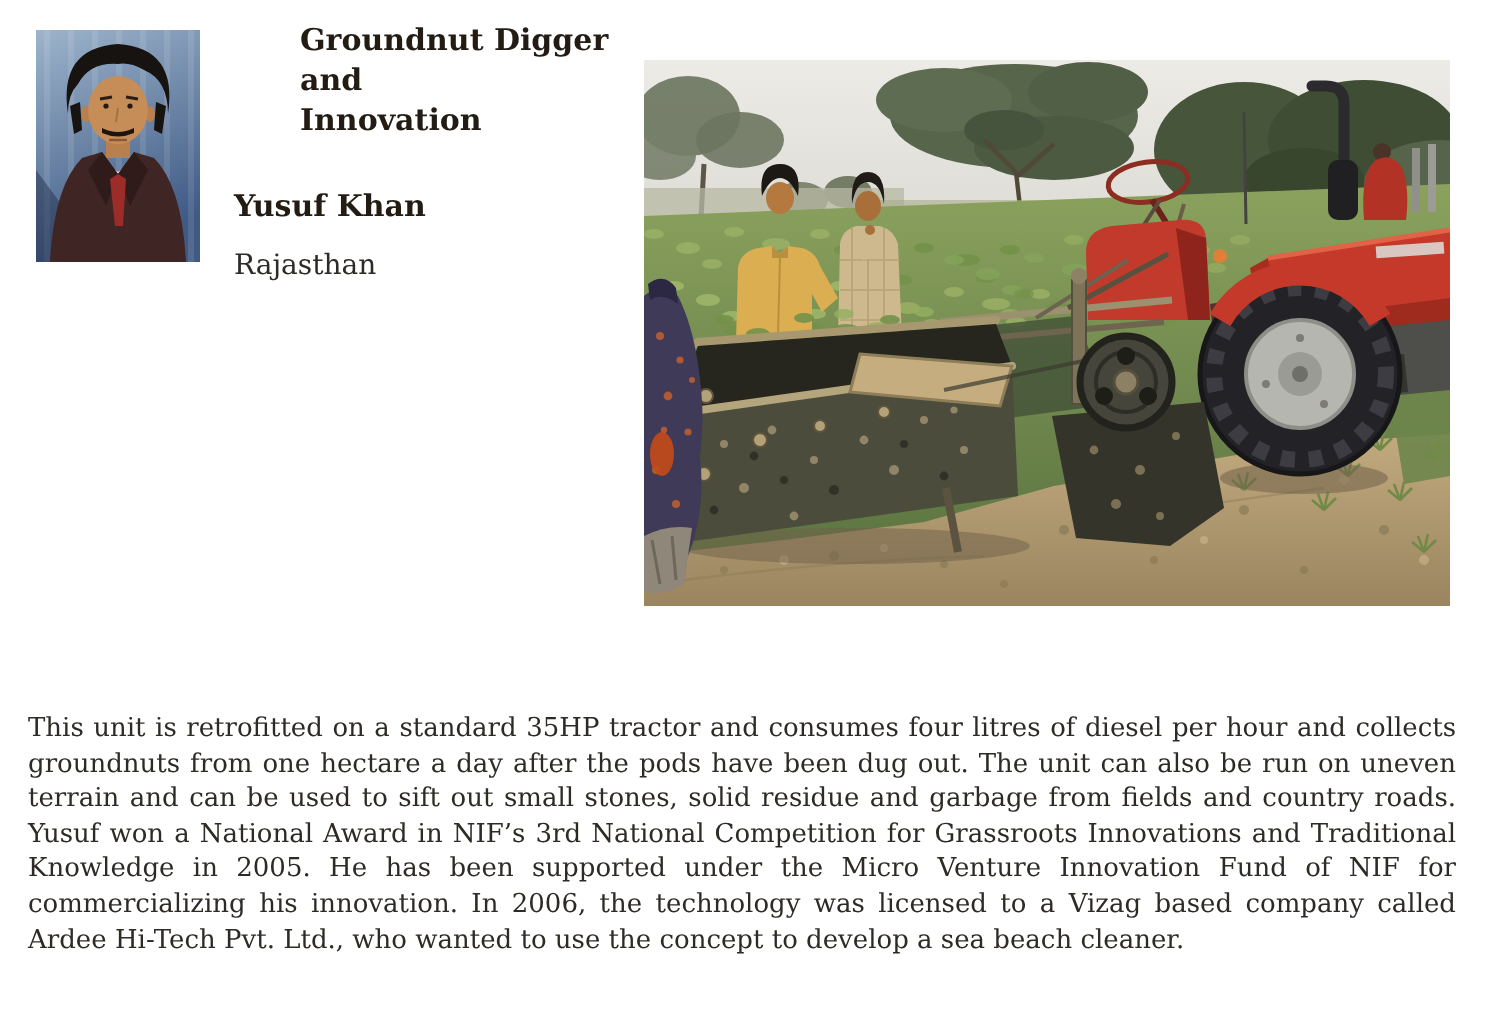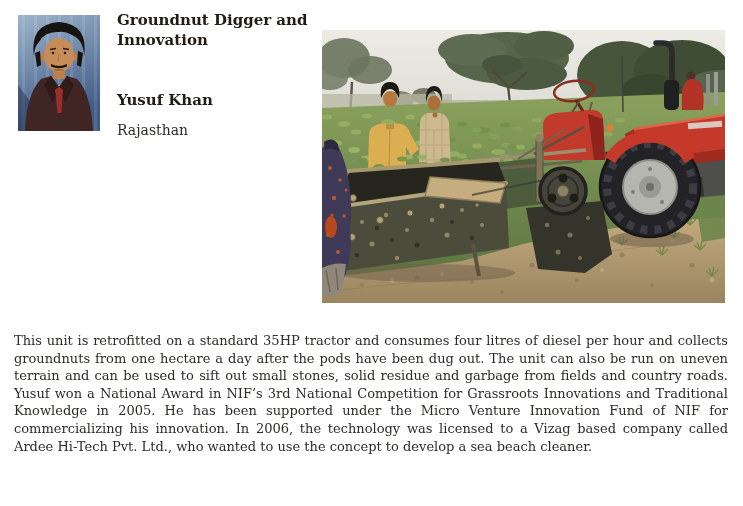--- a/index.html
+++ b/index.html
@@ -2,26 +2,26 @@
 <html><head>
 <meta charset="utf-8">
 <style>
   html,body{margin:0;padding:0;background:#ffffff;}
   .page{position:relative;width:743px;height:506px;background:#ffffff;overflow:hidden;
         font-family:"DejaVu Serif", serif;}
   .portrait-photo{position:absolute;left:18px;top:15px;width:82px;height:116px;}
   .portrait-photo svg{display:block;}
   .header-text{position:absolute;left:117px;top:10px;width:210px;}
   .title{margin:0;font-size:15px;line-height:20px;font-weight:bold;color:#221c15;}
-  .title-line{display:block;}
-  .innovator-name{margin-top:41px;font-size:15px;line-height:18px;font-weight:bold;color:#221c15;}
+  .title-line{display:block;margin-left:33px;}
+  .innovator-name{margin-top:24px;font-size:15px;line-height:18px;font-weight:bold;color:#221c15;}
   .innovator-state{margin-top:12px;font-size:14px;line-height:18px;color:#2e2b27;}
   .field-photo{position:absolute;left:322px;top:30px;width:403px;height:273px;}
   .field-photo svg{display:block;}
-  .article-text{position:absolute;left:14px;top:332px;width:714px;margin:0;
+  .article-text{position:absolute;left:14px;top:356px;width:714px;margin:0;
                 font-size:13px;line-height:17.6px;text-align:justify;color:#2e2b27;}
 </style>
 </head>
 <body>
 
 <div class="page">
 
   <div class="portrait-photo">
     <svg viewBox="0 0 82 116" width="82" height="116" xmlns="http://www.w3.org/2000/svg">
       <defs>

